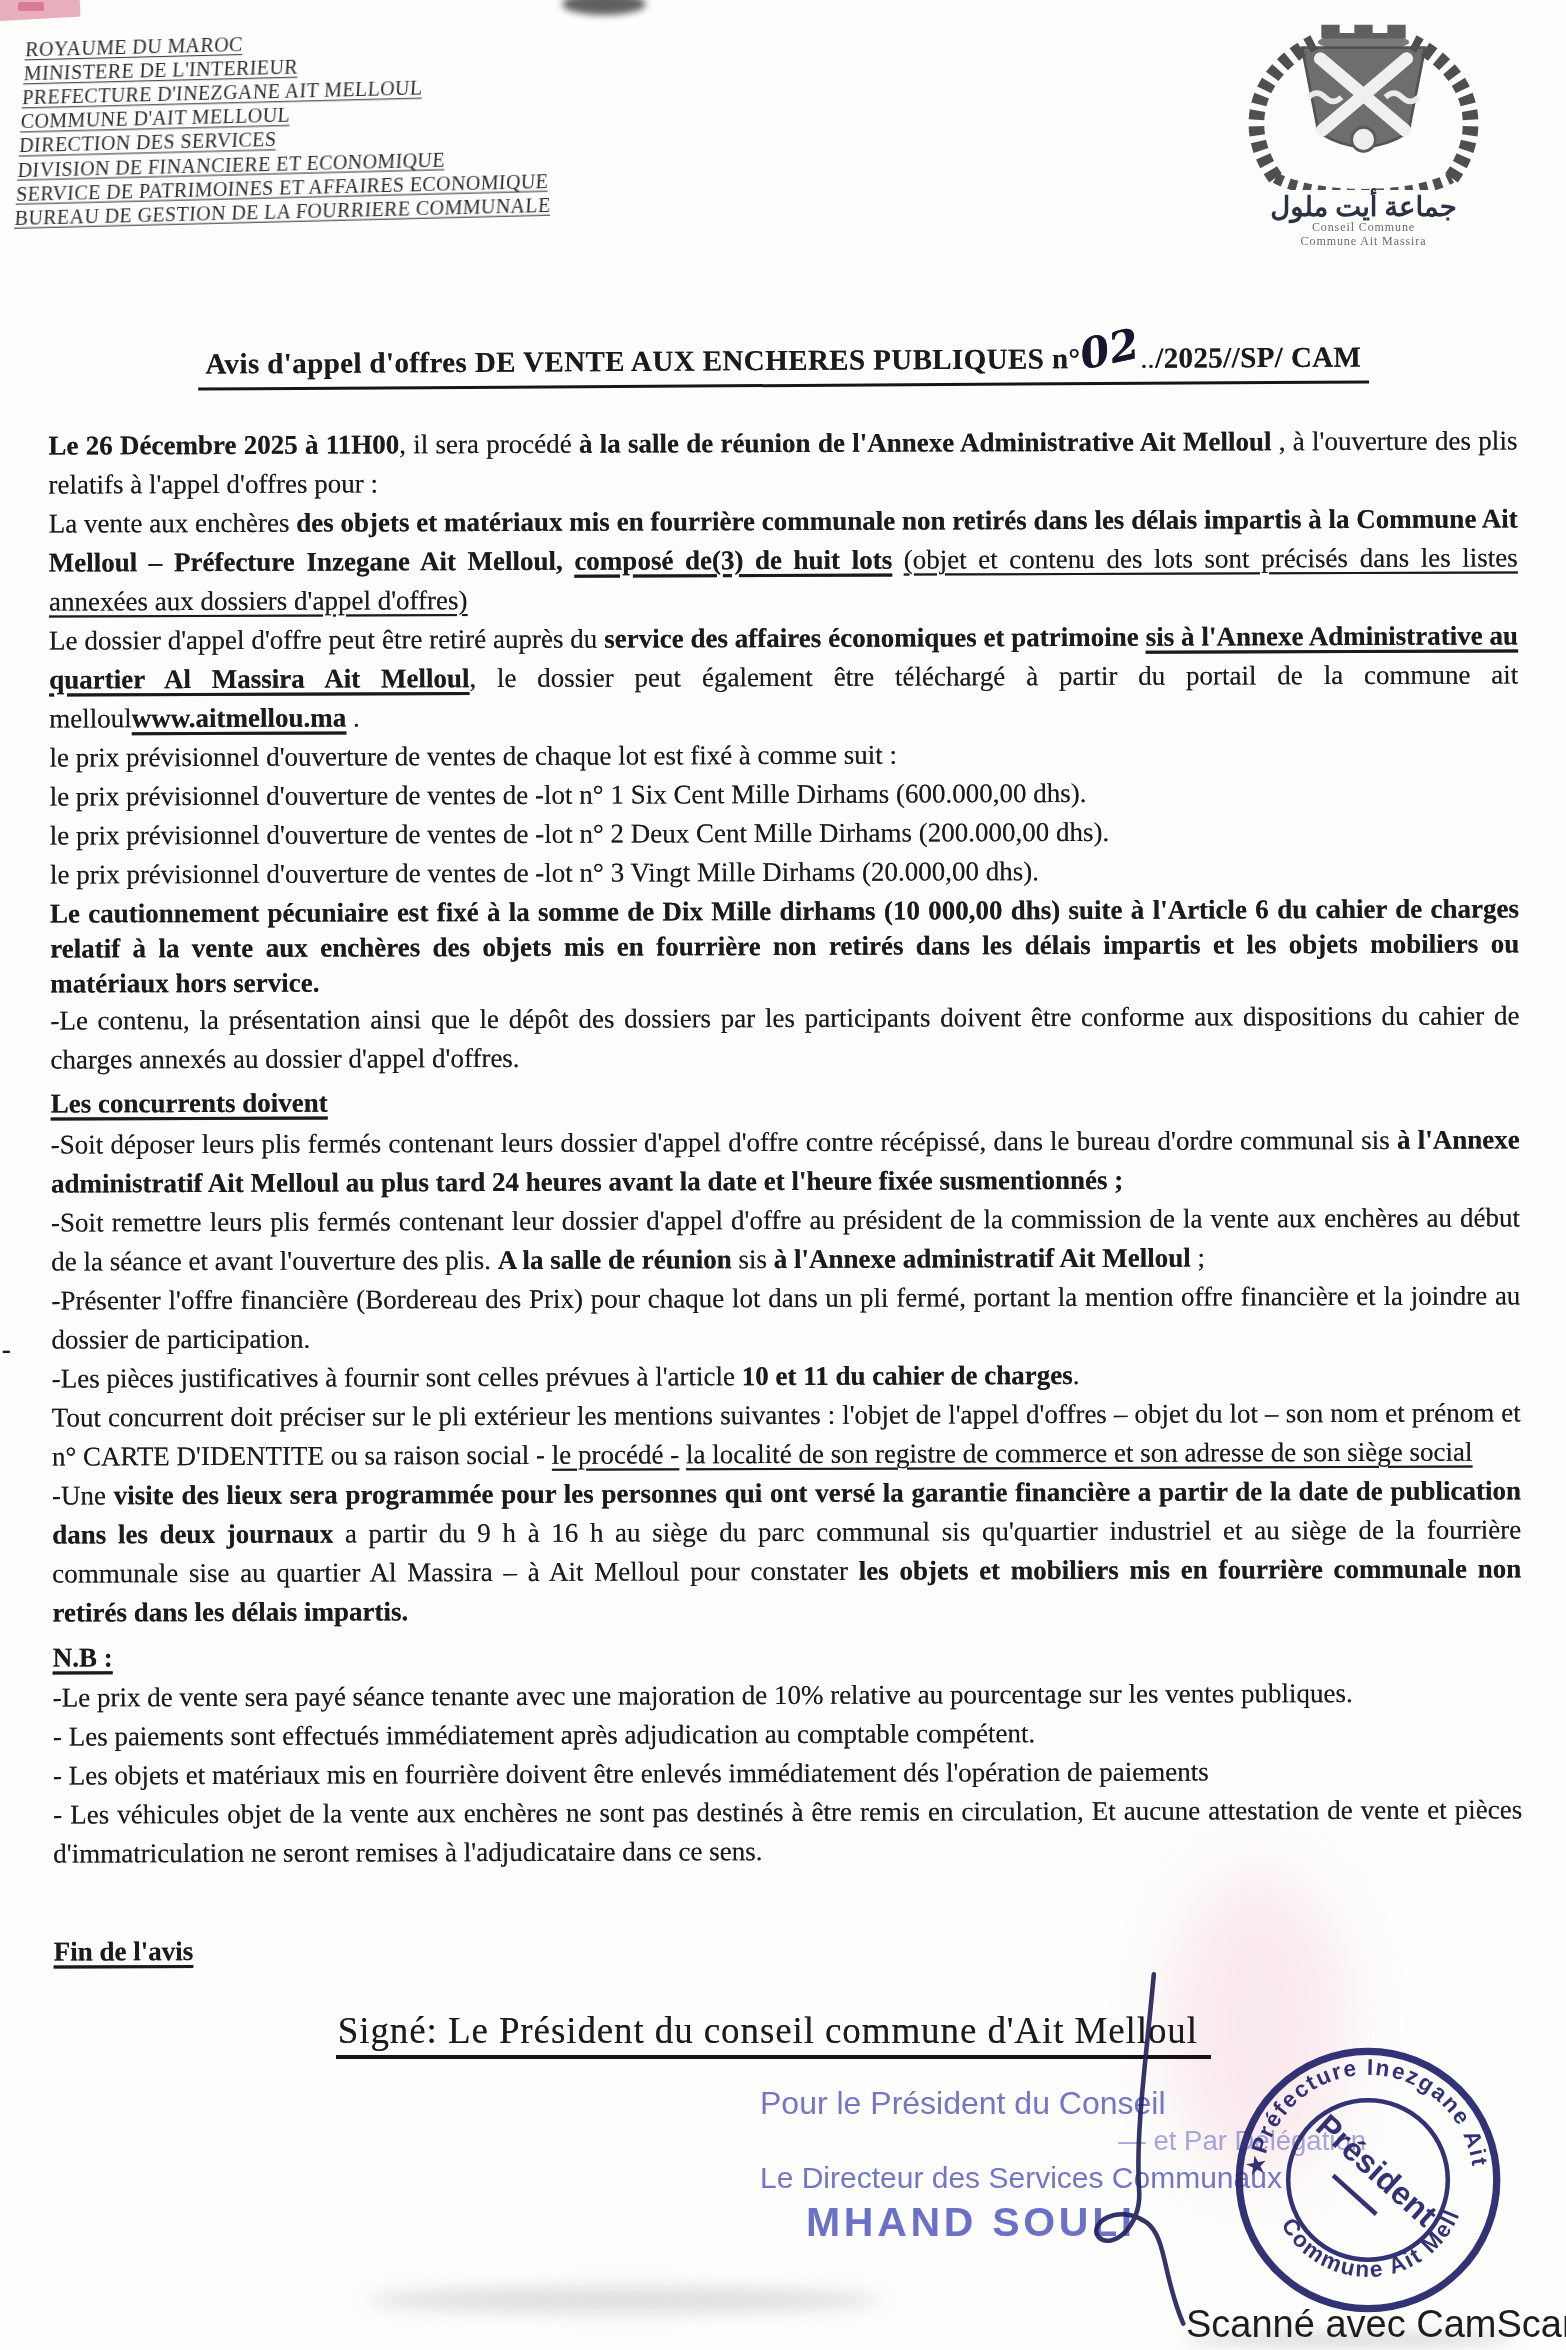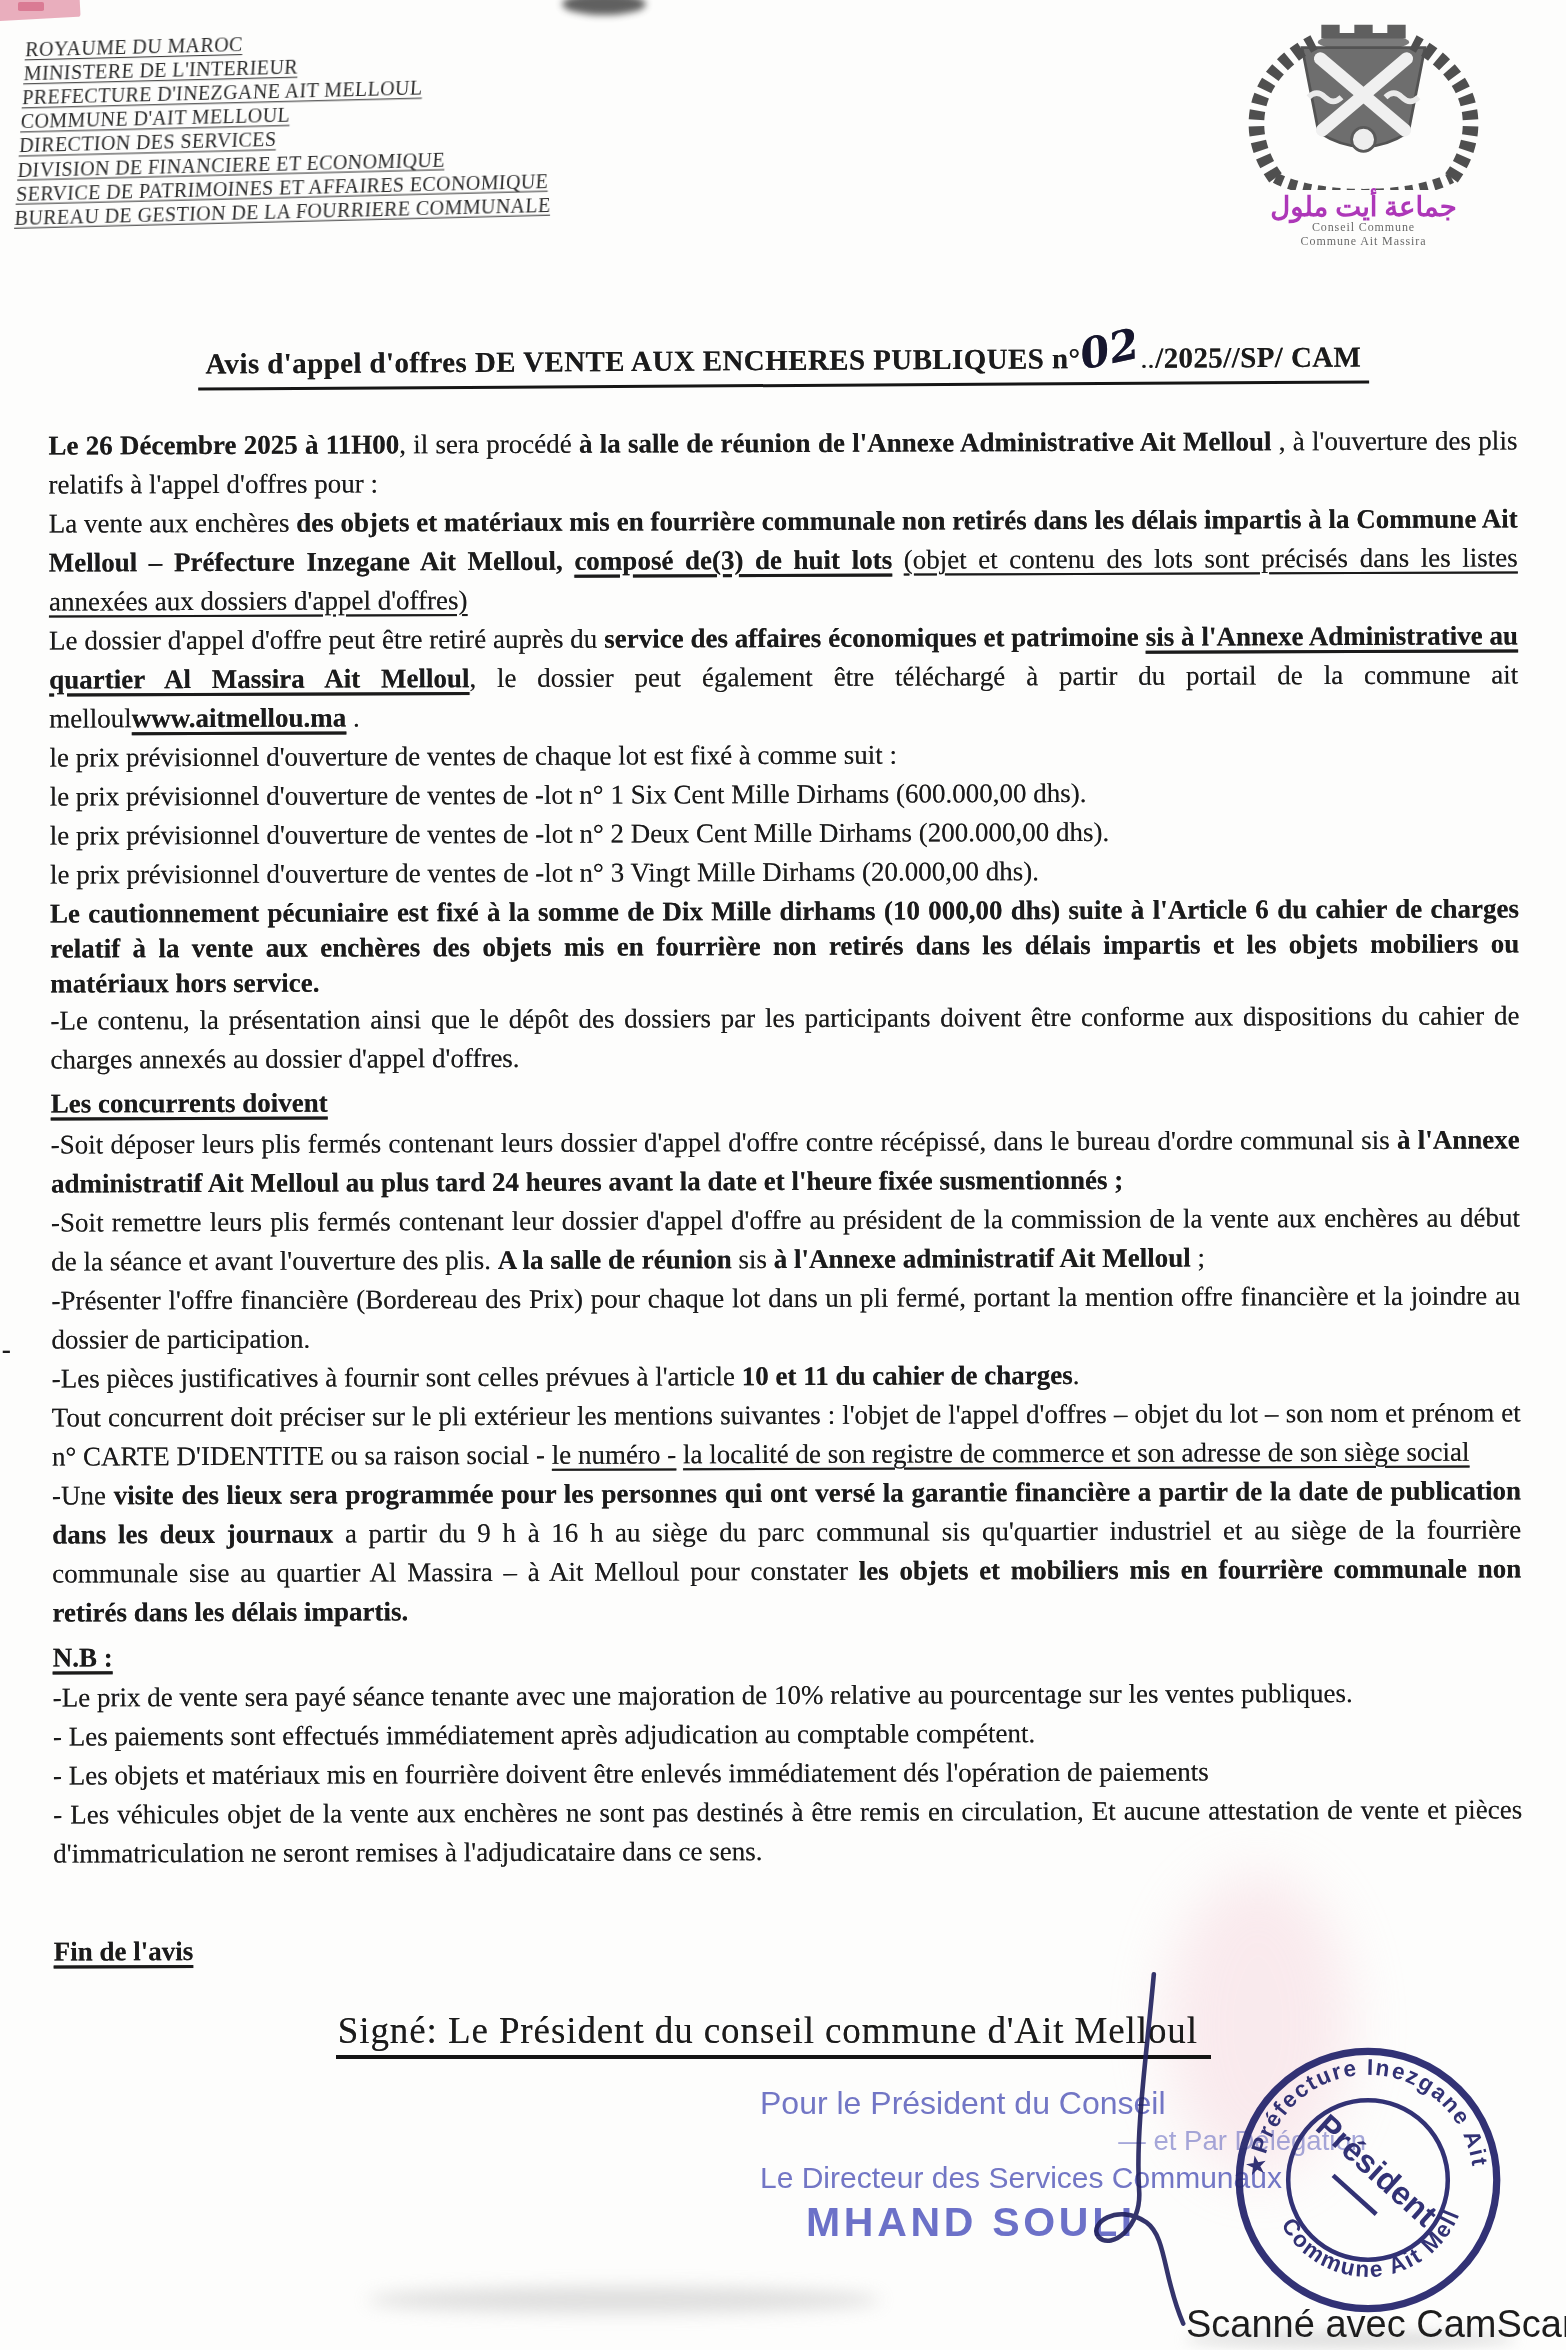--- a/index.html
+++ b/index.html
@@ -18,21 +18,21 @@
   .grey-wash2{position:absolute;left:1185px;top:2331px;width:331px;height:16.5px;background:#c2c2c2;
               filter:blur(6.4px);opacity:.5;border-radius:50%;}
   
   .letterhead{position:absolute;left:20px;top:31px;transform:rotate(-1.4deg) skewX(-5deg);
               filter:blur(0.5px);color:#2e2e2e;}
   .letterhead div{font-size:20px;line-height:24px;letter-spacing:0.4px;
                   text-decoration:underline;text-decoration-thickness:1.4px;text-underline-offset:2.8px;}
   
   .emblem{position:absolute;left:1212px;top:20px;width:303px;text-align:center;filter:blur(0.5px);opacity:.88;}
   .emblem svg{display:block;margin:0 auto;}
-  .emblem .arabic{font-size:27.5px;font-weight:bold;color:#a21caf;line-height:29px;margin-top:1.8px;}
+  .emblem .arabic{font-size:27.5px;font-weight:bold;color:#0f172a;line-height:29px;margin-top:1.8px;}
   .emblem .sub{font-size:12px;color:#555;line-height:13.8px;filter:blur(0.7px);letter-spacing:0.9px;}
   
   .title-wrap{position:absolute;left:0;top:331px;width:1567px;text-align:center;}
   .title{display:inline-block;font-size:29px;font-weight:bold;letter-spacing:0.4px;
          border-bottom:3.7px solid #161616;padding:0 7.3px 3.7px 7.3px;transform:rotate(-.35deg);
          text-shadow:0 0 0.6px rgba(0,0,0,.6);}
   .hand-number{display:inline-block;font-family:"DejaVu Serif",serif;font-style:italic;font-weight:bold;
                font-size:42px;transform:rotate(-12deg) translateY(-4.6px);color:#16162e;margin:0 0.9px;}
   .title .dots{font-size:20px;letter-spacing:1.8px;}
   
@@ -122,21 +122,21 @@
     <p><span>le prix prévisionnel d'ouverture de ventes de -lot n° 1 Six Cent Mille Dirhams (600.000,00 dhs).</span></p>
     <p><span>le prix prévisionnel d'ouverture de ventes de -lot n° 2 Deux Cent Mille Dirhams (200.000,00 dhs).</span></p>
     <p><span>le prix prévisionnel d'ouverture de ventes de -lot n° 3 Vingt Mille Dirhams (20.000,00 dhs).</span></p>
     <p class="tight"><span class="b">Le cautionnement pécuniaire est fixé à la somme de Dix Mille dirhams (10 000,00 dhs) suite à l'Article 6 du cahier de charges relatif à la vente aux enchères des objets mis en fourrière non retirés dans les délais impartis et les objets mobiliers ou matériaux hors service.</span></p>
     <p><span>-Le contenu, la présentation ainsi que le dépôt des dossiers par les participants  doivent être  conforme aux dispositions du cahier de charges annexés au dossier d'appel d'offres.</span></p>
     <p class="heading"><span class="b u">Les concurrents doivent</span></p>
     <p><span>-Soit  déposer leurs plis fermés contenant  leurs dossier d'appel d'offre contre récépissé, dans le bureau d'ordre communal sis </span><span class="b">à l'Annexe administratif Ait Melloul   au plus tard 24 heures avant la date et l'heure fixée susmentionnés ;</span></p>
     <p><span>-Soit remettre leurs plis fermés  contenant leur dossier d'appel d'offre au président de la commission de la vente aux enchères au début de la séance et avant l'ouverture des plis. </span><span class="b">A la salle de réunion </span><span>sis </span><span class="b">à l'Annexe administratif Ait Melloul  </span><span>;</span></p>
     <p><span>-Présenter l'offre financière (Bordereau des Prix) pour chaque lot dans un pli fermé, portant la mention offre financière et la joindre au dossier de participation.</span></p>
     <p><span>-Les pièces  justificatives à fournir sont celles prévues à l'article </span><span class="b">10 et 11 du cahier de charges</span><span>.</span></p>
-    <p><span>Tout  concurrent doit préciser sur le pli extérieur les mentions suivantes : l'objet de l'appel d'offres – objet du lot – son nom et prénom et n° CARTE D'IDENTITE  ou sa raison social - </span><span class="u">le numéro -</span><span> </span><span class="u">la localité de son registre de commerce et son adresse  de son siège social</span></p>
+    <p><span>Tout  concurrent doit préciser sur le pli extérieur les mentions suivantes : l'objet de l'appel d'offres – objet du lot – son nom et prénom et n° CARTE D'IDENTITE  ou sa raison social - </span><span class="u">le procédé -</span><span> </span><span class="u">la localité de son registre de commerce et son adresse  de son siège social</span></p>
     <p><span>-Une </span><span class="b">visite des lieux sera programmée pour les personnes qui ont versé la garantie financière a partir de la date de publication dans les deux journaux</span><span> a partir du 9 h à 16 h au siège du parc communal  sis qu'quartier industriel et au siège  de la fourrière communale sise au quartier Al Massira – à Ait Melloul pour constater </span><span class="b">les objets et mobiliers mis en fourrière communale non retirés dans les délais impartis.</span></p>
     <p class="heading"><span class="b u">N.B :</span></p>
     <p><span>-Le prix de vente sera payé séance tenante avec une majoration de 10% relative au pourcentage sur les ventes publiques.</span></p>
     <p><span>- Les paiements sont effectués immédiatement après adjudication au comptable compétent.</span></p>
     <p><span>-  Les objets et matériaux mis en fourrière doivent être enlevés immédiatement dés l'opération de paiements</span></p>
     <p><span>- Les véhicules objet de la vente aux enchères ne sont  pas destinés à être remis en circulation, Et aucune attestation de vente et pièces d'immatriculation ne seront remises à l'adjudicataire  dans ce sens.</span></p>
     <p class="fin"><span class="b u">Fin de l'avis</span></p>
   </div>
   <div class="margin-dash">-</div>
 

